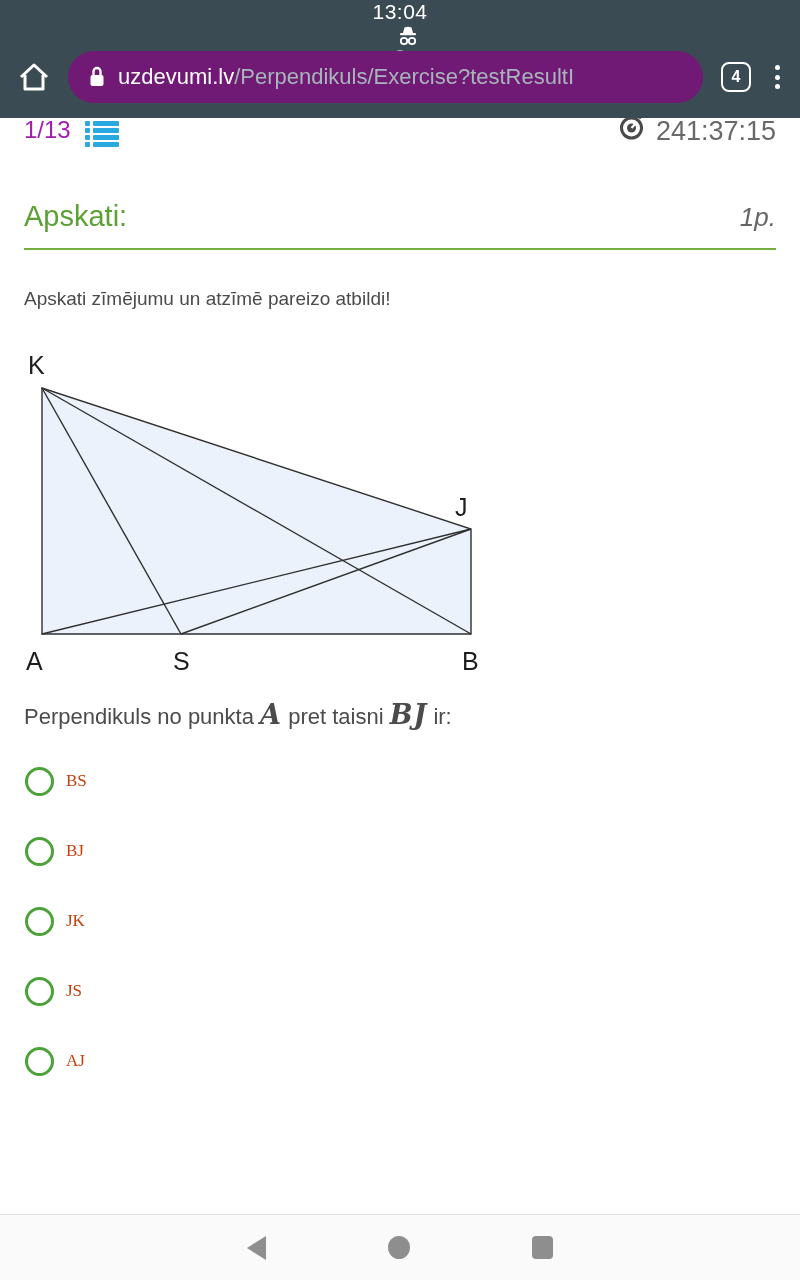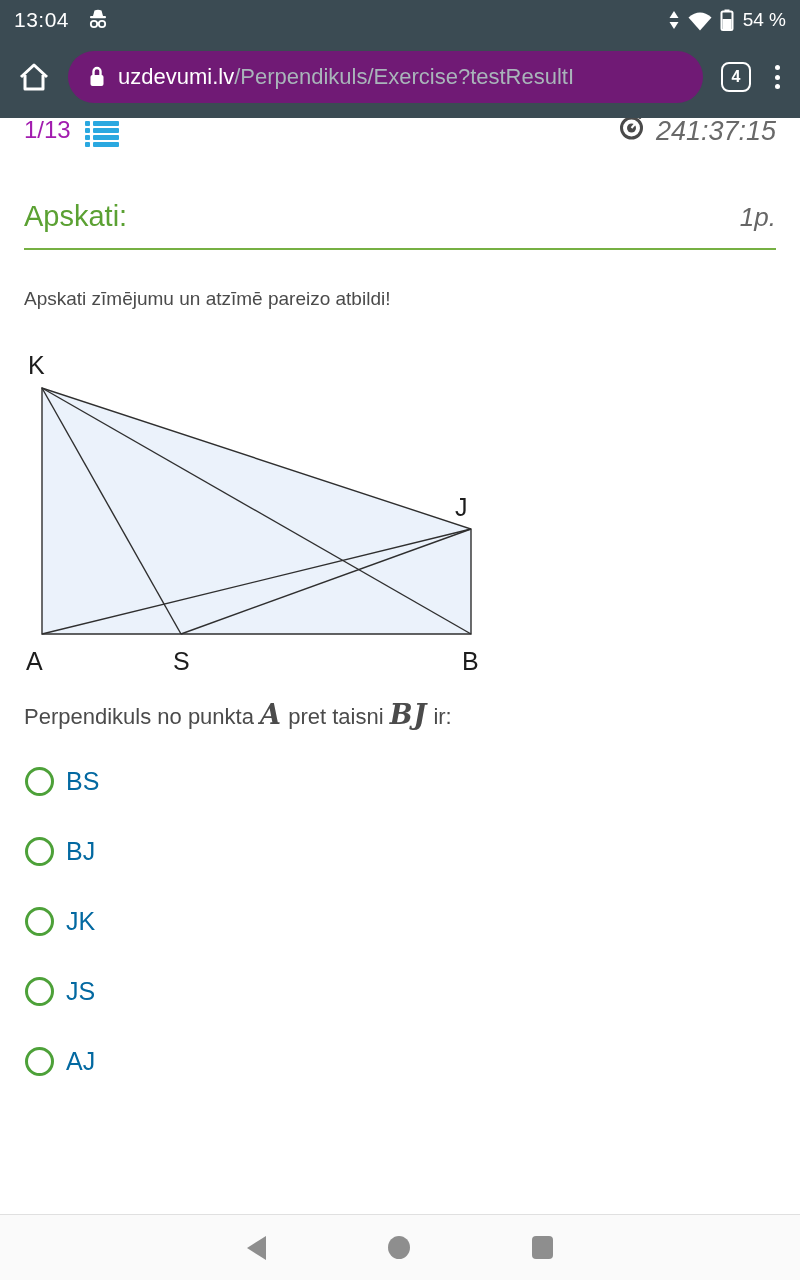--- a/index.html
+++ b/index.html
@@ -9,21 +9,21 @@
     background:#ffffff;
     color:#4b4b4b;
     position:relative;
     overflow:hidden;
   }
 
   
   .chrome { background:#3b4b53; height:118px; }
   .status-row {
     height:40px; display:flex; align-items:center;
-    padding:0 14px; color:#ffffff;
+    padding:0 14px; color:#ffffff;flex-direction:column;
   }
   .status-time { font-size:21px; letter-spacing:0.5px; }
   .status-row .icon { display:flex; align-items:center; }
   .status-left-gap { margin-left:16px; }
   .status-spacer { flex:1; }
   .status-right { display:flex; align-items:center; gap:7px; }
   .battery-text { font-size:19px; margin-left:2px; }
 
   .toolbar { height:74px; display:flex; align-items:center; padding:0 16px; }
   .home-btn { width:36px; height:36px; display:flex; align-items:center; justify-content:center; }
@@ -54,21 +54,21 @@
   }
   .progress-text { font-size:24px; line-height:36px; color:#a21caf; }
   .list-icon {
     width:34px; height:26px; margin-left:14px; margin-bottom:1px;
     display:flex; flex-direction:column; justify-content:space-between;
   }
   .list-icon .row { display:flex; gap:3px; }
   .list-icon .dot { width:5px; height:5px; background:#2aa8e0; border-radius:1px; }
   .list-icon .bar { flex:1; height:5px; background:#2aa8e0; border-radius:1px; }
   .meta-spacer { flex:1; }
-  .timer { display:flex; align-items:center; gap:10px;font-style:italic; }
+  .timer { display:flex; align-items:center; gap:10px; }
   .timer-text { font-size:27px; line-height:34px; color:#696969; }
   .timer-icon { margin-bottom:3px; }
 
   .task-row {
     margin-top:52px; display:flex; align-items:baseline;
   }
   .task-title { color:#5ba133; font-size:29px; }
   .task-points { margin-left:auto; color:#666666; font-size:26px;font-style:italic; }
   .green-rule { margin-top:15px; border:none; border-top:2px solid #76b043; }
 
@@ -88,21 +88,21 @@
   }
 
   .options { margin-top:12px; }
   .option-row { height:70px; display:flex; align-items:center; }
   .option-row input[type="radio"] {
     appearance:none; -webkit-appearance:none;
     width:29px; height:29px; margin:0 12px 0 1px;
     border:3.5px solid #4da139; border-radius:50%;
     background:#ffffff; cursor:pointer;
   }
-  .option-label { font-size:25px; color:#0369a1; }
+  .option-label { font-size:17px; color:#c2410c;font-family:Liberation Serif, serif; }
 
   
   .nav-bar {
     position:absolute; left:0; bottom:0; width:800px; height:66px;
     background:#fafafa; border-top:1px solid #e0e0e0;
     display:flex; align-items:center;
   }
   .nav-inner {
     width:306px; margin:0 auto; display:flex;
     justify-content:space-between; align-items:center;

